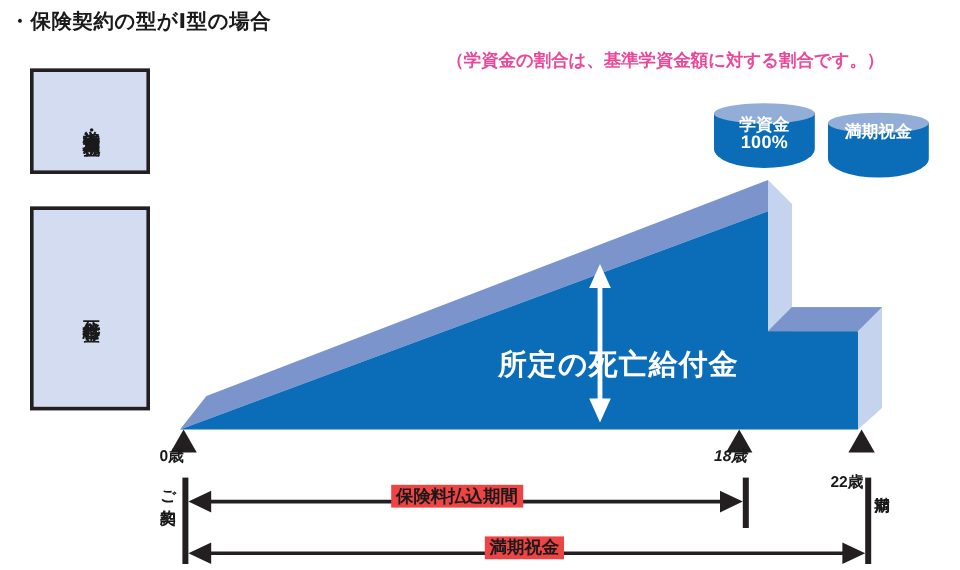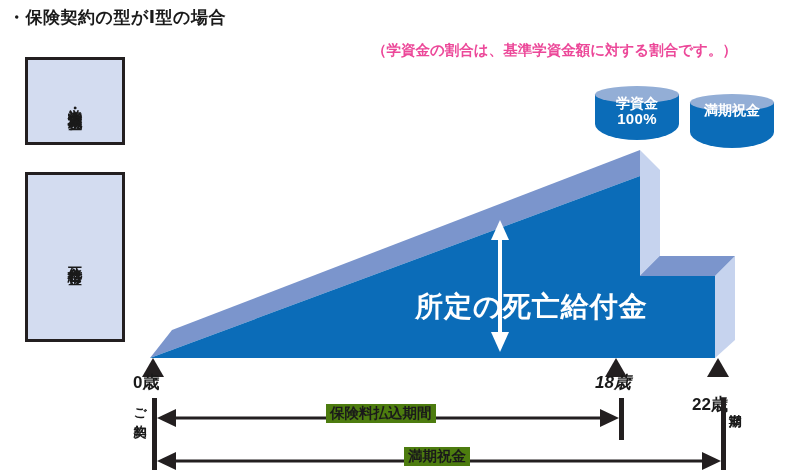--- a/index.html
+++ b/index.html
@@ -59,27 +59,27 @@
   .cyl .lbl .pct{font-size:15px;letter-spacing:.3px;}
   #cyl-education{left:595px;top:86px;}
   #cyl-maturity{left:690px;top:94px;font-family:Liberation Serif, serif;}
 
   
   #chart-svg{position:absolute;left:0;top:0;width:800px;height:475px;}
 
   
   .chart-label{
     position:absolute;left:415px;top:288px;
-    font-size:28px;font-weight:bold;color:#ffffff;
+    font-size:24px;font-weight:bold;color:#ffffff;
     letter-spacing:1px;white-space:nowrap;
   }
 
   
   .agelabel{
-    position:absolute;font-size:17px;font-weight:bold;color:#1a1a1a;
+    position:absolute;font-size:13px;font-weight:bold;color:#1a1a1a;
     white-space:nowrap;
   }
   #age-0{left:133px;top:371px;}
   #age-18{left:595px;top:371px;font-style:italic;}
   #age-22{left:692px;top:393px;}
 
   
   .vrule{position:absolute;width:5px;background:#231f20;}
   #rule-start{left:152px;top:398px;height:72px;}
   #rule-18{left:619px;top:398px;height:42px;}
@@ -91,21 +91,21 @@
     font-size:13px;font-weight:bold;line-height:1.05;color:#1a1a1a;
     letter-spacing:0px;
   }
   #label-contract{left:133px;top:400px;}
   #label-maturity{left:728px;top:404px;}
 
   #period-svg{position:absolute;left:0;top:0;width:800px;height:475px;}
 
   .periodtxt{
     position:absolute;font-size:14.5px;font-weight:bold;color:#1a1a1a;
-    white-space:nowrap;background:#4d7c0f;padding:0 4px;
+    white-space:nowrap;background:#ef4444;padding:0 4px;
   }
   #period-pay-label{left:326px;top:404px;}
   #period-ins-label{left:404px;top:447px;}
 </style>
 </head>
 <body>
 
 <div class="stage">
 
   <div class="title">・保険契約の型がⅠ型の場合</div>

